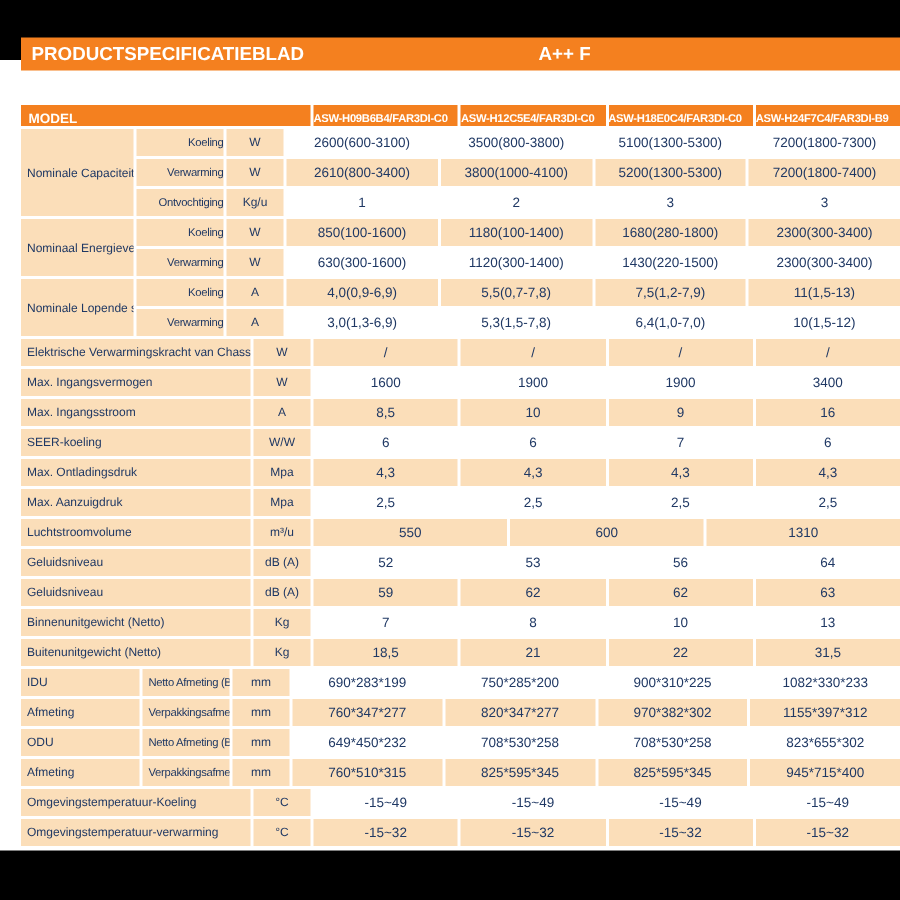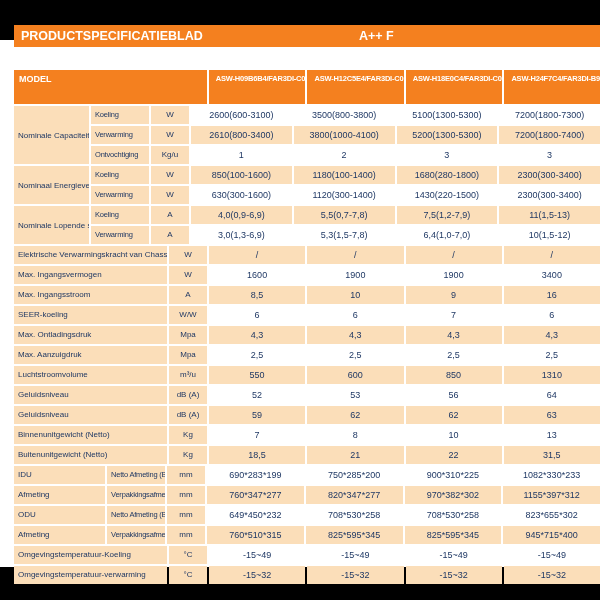--- a/index.html
+++ b/index.html
@@ -7,39 +7,39 @@
          font-family:"Liberation Sans",sans-serif;}
   .blackbar{position:absolute;left:0;width:600px;background:#000;}
   .blackbar.top{top:0;height:40px;}
   .blackbar.bottom{top:567px;height:33px;}
   .sheet{position:absolute;left:14px;top:25px;width:586px;}
 
   .titlebar{position:relative;height:22px;background:#F4801F;color:#fff;font-weight:bold;
             font-size:12.5px;line-height:22px;padding-left:7px;box-sizing:border-box;margin-bottom:2px;}
   .energy{position:absolute;left:345px;top:0;}
 
-  .mrow{display:flex;height:34px;margin-bottom:2px;margin-top:23px;}
+  .mrow{display:flex;height:14px;margin-bottom:2px;margin-top:23px;}
   .mcell{background:#F4801F;color:#fff;font-weight:bold;line-height:18px;box-sizing:border-box;
          overflow:hidden;white-space:nowrap;}
   .m-label{width:193px;margin-right:2px;font-size:9px;padding-left:5px;}
-  .m-model{flex:1;margin-right:2px;font-size:7.5px;text-align:right;letter-spacing:-0.2px;}
+  .m-model{flex:1;margin-right:2px;font-size:7.5px;text-align:left;letter-spacing:-0.2px;}
   .mrow .m-model:last-child{margin-right:0;}
 
   .row{display:flex;height:18px;margin-bottom:2px;}
   .group{display:flex;margin-bottom:2px;}
   .gright{flex:1;}
   .gright .row{margin-bottom:2px;}
   .gright .row:last-child{margin-bottom:0;}
 
   .cell{box-sizing:border-box;line-height:18px;overflow:hidden;white-space:nowrap;color:#1F3864;}
   .lab{background:#FBDEB9;}
-  .c-cat{width:91px;margin-right:2px;font-size:8px;padding-left:4px;}
+  .c-cat{width:79px;margin-right:2px;font-size:8px;padding-left:4px;}
   .g-cat{width:75px;margin-right:2px;font-size:8px;padding-left:4px;background:#FBDEB9;color:#1F3864;
          box-sizing:border-box;display:flex;align-items:center;overflow:hidden;white-space:nowrap;}
-  .c-sub{width:58px;margin-right:2px;font-size:7.5px;padding-left:4px;letter-spacing:-0.2px;}
+  .c-sub{width:58px;margin-right:2px;font-size:7.5px;padding-left:4px;letter-spacing:-0.2px;text-align:right;}
   .c-unit{width:38px;margin-right:2px;font-size:8px;text-align:center;}
   .c-merge{width:153px;margin-right:2px;font-size:8px;padding-left:4px;}
   .c-val{flex:1;margin-right:2px;font-size:9px;text-align:center;}
   .row .c-val:last-child{margin-right:0;}
   .row.w .c-val{background:#ffffff;}
   .row.p .c-val{background:#FBDEB9;text-align:center;}
 </style>
 </head>
 <body>
 
@@ -188,21 +188,20 @@
       <div class="cell c-val">2,5</div>
       <div class="cell c-val">2,5</div>
       <div class="cell c-val">2,5</div>
     </div>
 
     <div class="row p">
       <div class="cell lab c-merge">Luchtstroomvolume</div>
       <div class="cell lab c-unit">m³/u</div>
       <div class="cell c-val">550</div>
       <div class="cell c-val">600</div>
-      <div class="cell c-val">850</div>
       <div class="cell c-val">1310</div>
     </div>
 
     <div class="row w">
       <div class="cell lab c-merge">Geluidsniveau</div>
       <div class="cell lab c-unit">dB (A)</div>
       <div class="cell c-val">52</div>
       <div class="cell c-val">53</div>
       <div class="cell c-val">56</div>
       <div class="cell c-val">64</div>

